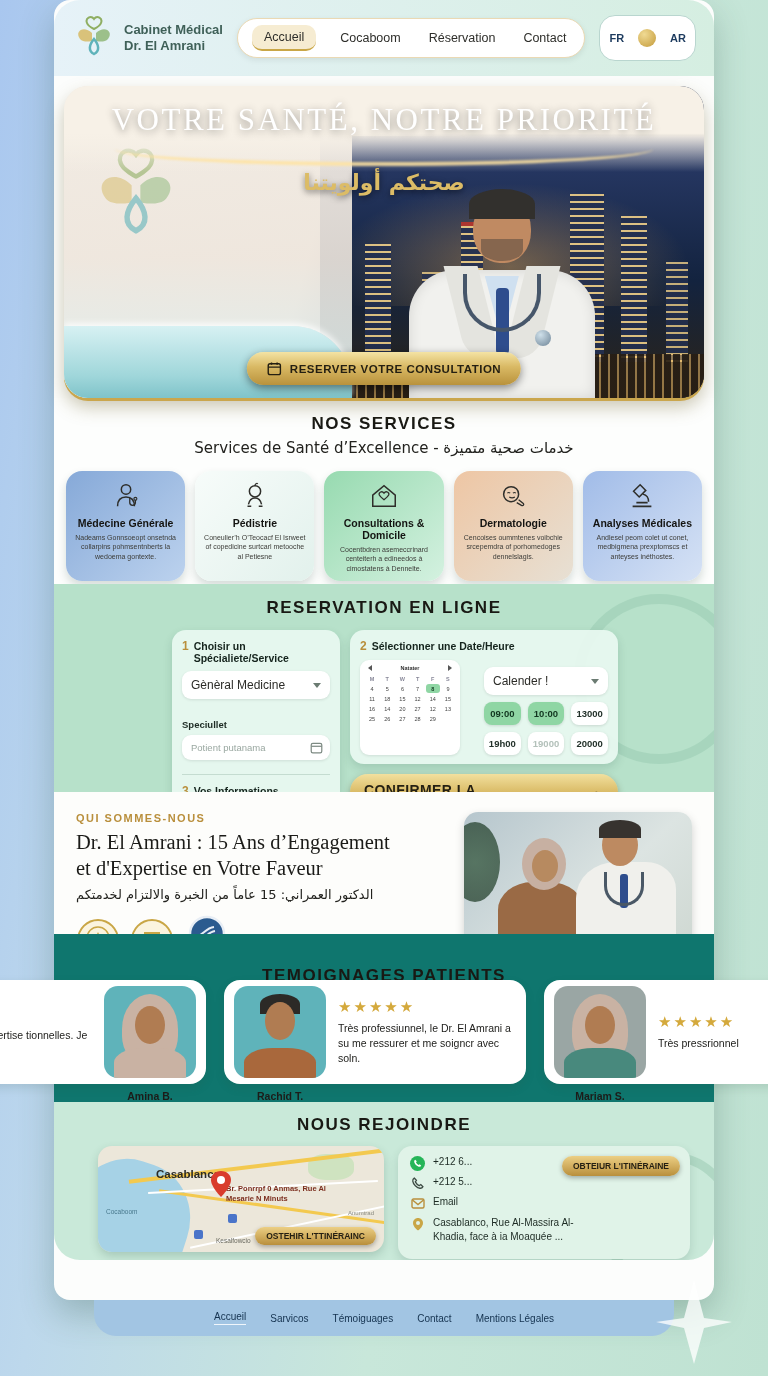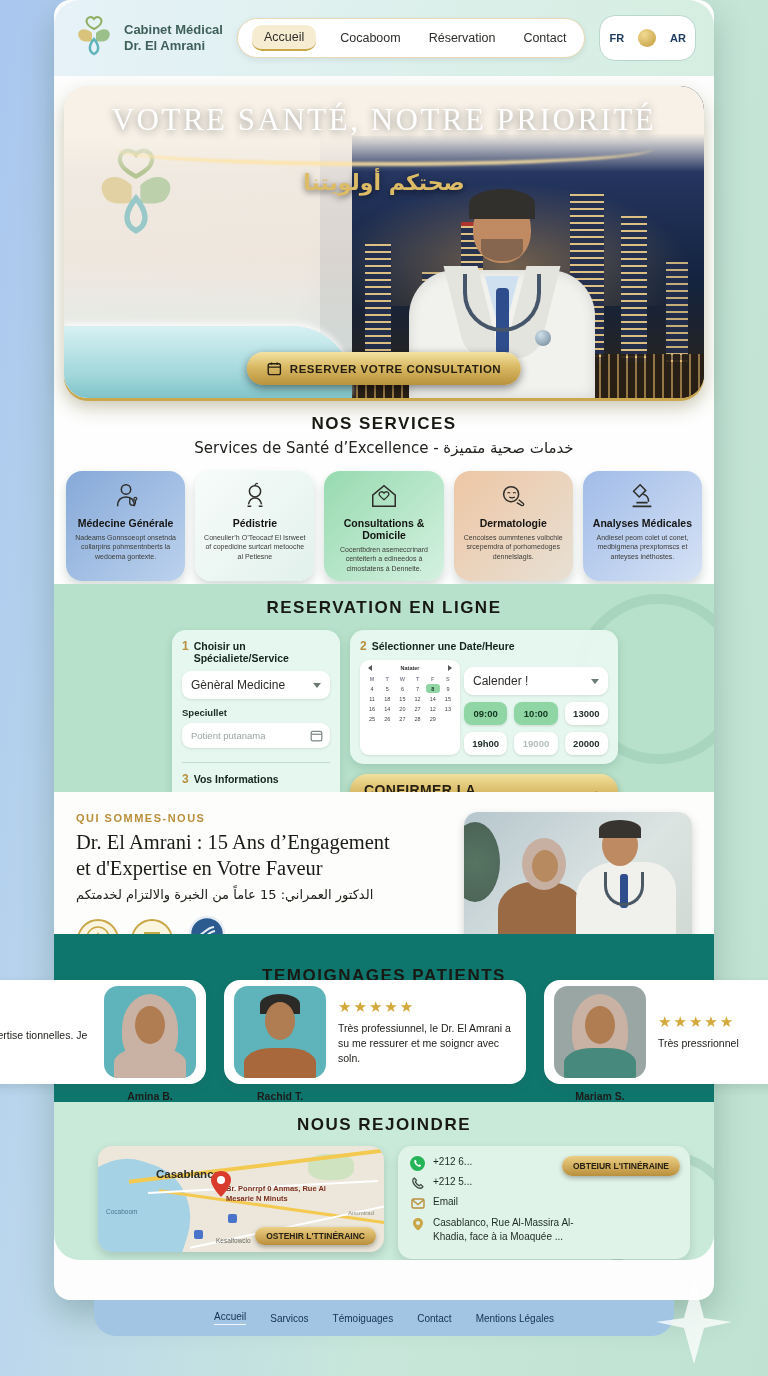--- a/index.html
+++ b/index.html
@@ -103,28 +103,28 @@
   .resa h2 { text-align:center; }
   .resa-cols { display:flex; gap:10px; margin:12px 0 0 118px; width:446px; position:relative; }
   .panel { background:rgba(231,248,239,.95); border-radius:14px; padding:9px 10px; box-shadow:0 4px 10px rgba(30,70,55,.15); }
   .p1 { width:168px; }
   .p2col { width:268px; }
   .step-h { display:flex; gap:5px; align-items:baseline; font-size:10.5px; font-weight:bold; color:#15241d; }
   .step-n { color:#b98f3c; font-size:12px; }
   .selbox { background:#fff; border-radius:9px; padding:7px 9px; margin-top:7px; font-size:12px; color:#2c2c28;
             display:flex; justify-content:space-between; align-items:center; cursor:pointer; box-shadow:0 1px 3px rgba(0,0,0,.1); }
   .chev { width:0; height:0; border-left:4px solid transparent; border-right:4px solid transparent; border-top:5px solid #6b7b72; }
-  .flabel { font-size:9.5px; font-weight:bold; color:#1d2b24; margin-top:8px; }
+  .flabel { font-size:9.5px; font-weight:bold; color:#1d2b24; margin-top:20px; }
   .inwrap { position:relative; margin-top:5px; }
   .inwrap input { width:100%; border:none; background:#fff; border-radius:9px; padding:7px 24px 7px 9px;
                   font-size:9.5px; color:#333; box-shadow:0 1px 3px rgba(0,0,0,.1); font-family:"Liberation Sans",sans-serif; }
   .inwrap input::placeholder { color:#9aa8a1; }
   .in-ic { position:absolute; right:7px; top:6px; }
   .step3 { margin-top:14px; border-top:1px solid rgba(120,160,140,.3); padding-top:9px; }
-  .p2row { display:flex; gap:4px; margin-top:7px; }
+  .p2row { display:flex; gap:24px; margin-top:7px; }
   .cal { background:#fff; border-radius:9px; width:100px; padding:5px 5px 4px; box-shadow:0 1px 3px rgba(0,0,0,.1); }
   .cal-h { display:flex; justify-content:space-between; align-items:center; padding:0 3px 3px; }
   .cal-m { font-size:5.5px; font-weight:bold; color:#333; }
   .cal-arrow { width:0; height:0; border-top:3px solid transparent; border-bottom:3px solid transparent; cursor:pointer; }
   .cal-prev { border-right:4px solid #555; }
   .cal-next { border-left:4px solid #555; }
   .cal-grid { display:grid; grid-template-columns:repeat(6,1fr); gap:1px; }
   .cal-grid span { font-size:5.5px; color:#444; text-align:center; padding:1.5px 0; }
   .cal-grid .wd { color:#889; font-weight:bold; }
   .cal-grid .on { background:#8fd6a4; border-radius:3px; color:#123c22; font-weight:bold; }

